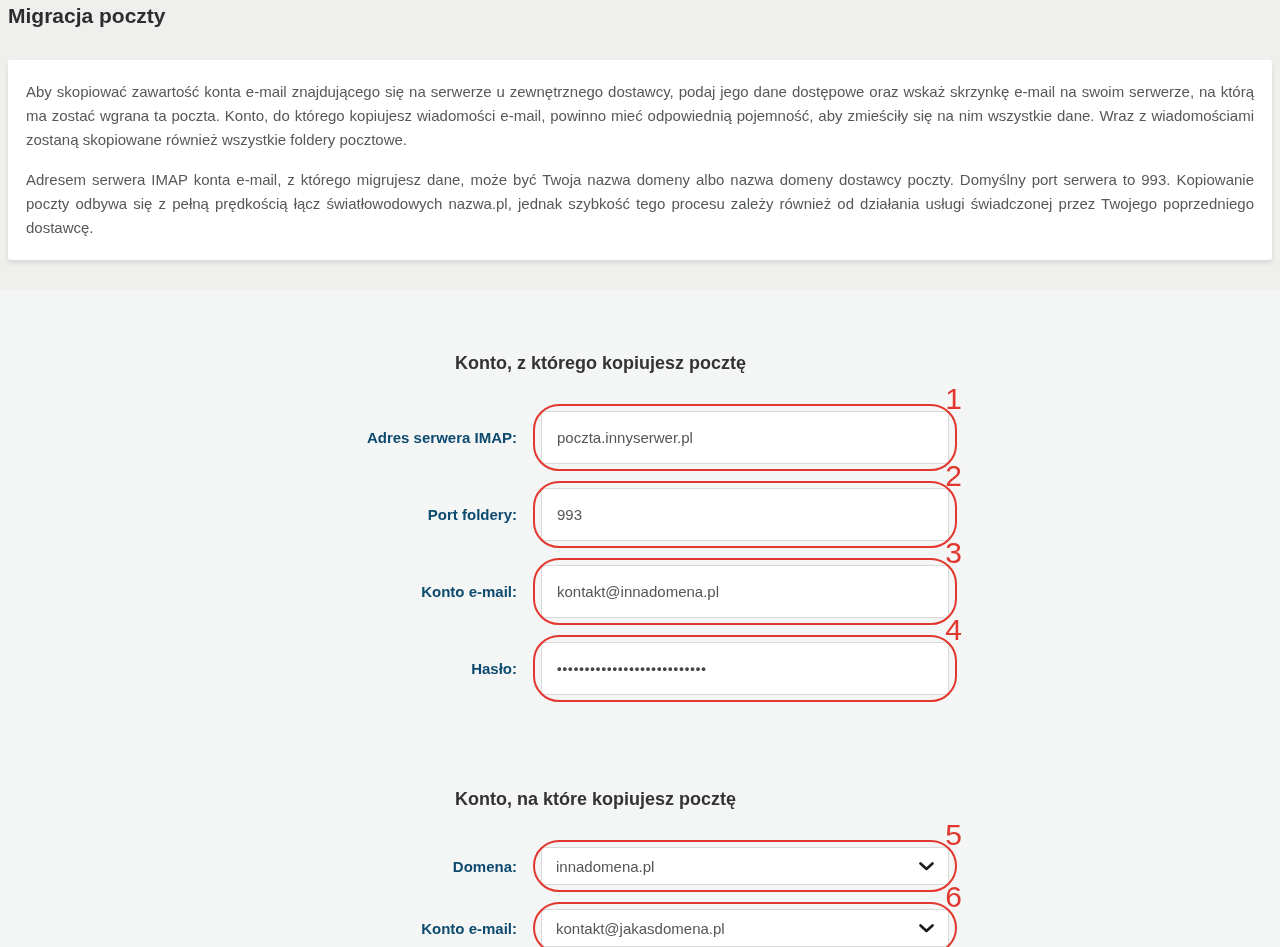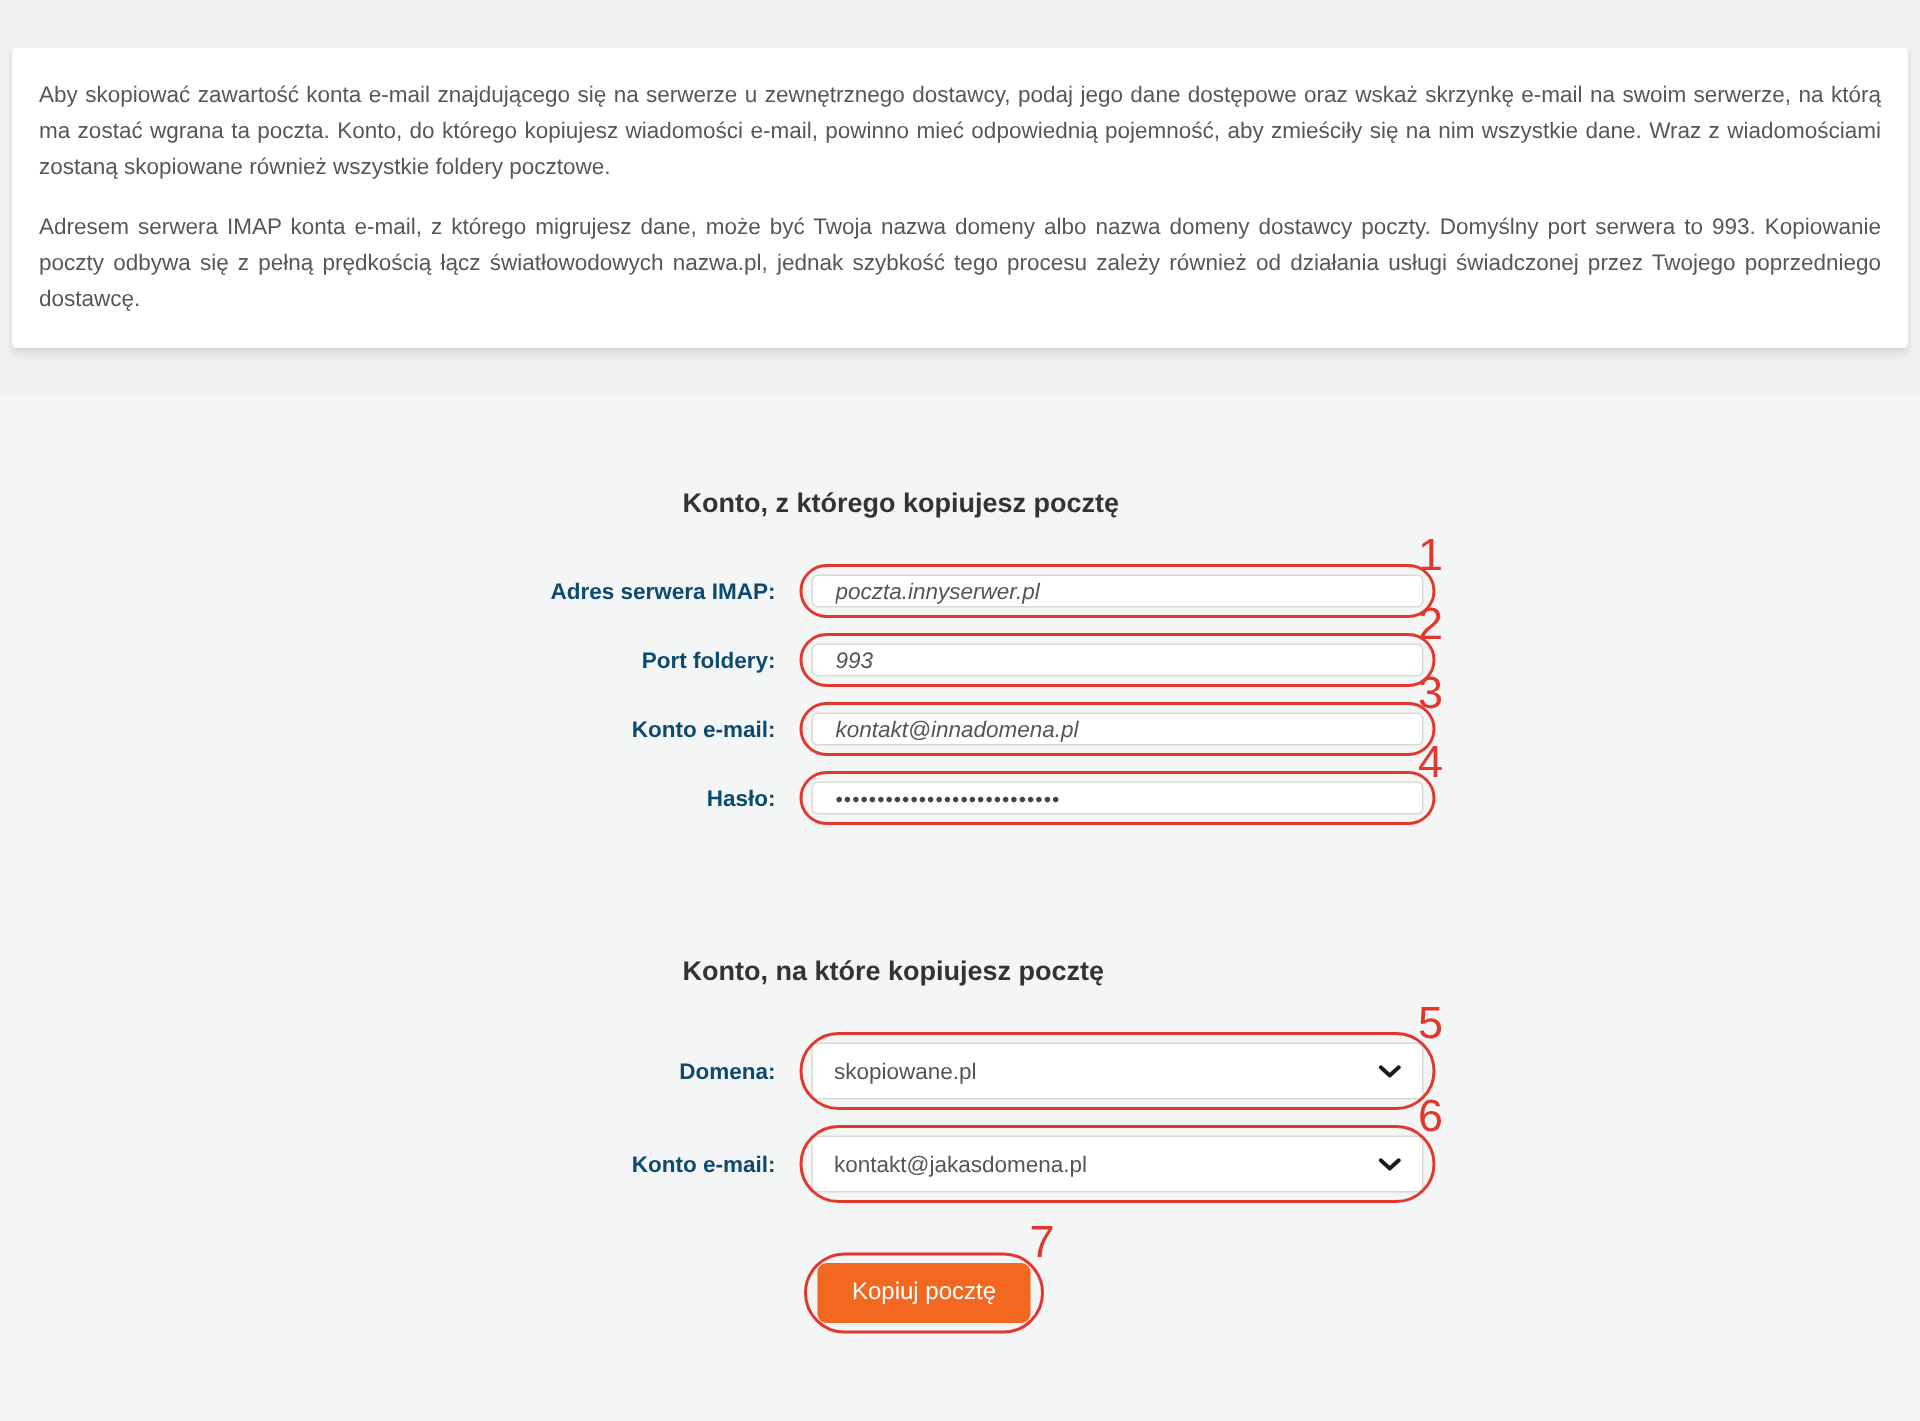--- a/index.html
+++ b/index.html
@@ -76,30 +76,29 @@
     font-weight:700;
     color:#0c4a6e;
     white-space:nowrap;
   }
   .field-wrap{
     position:relative;
     width:408px;
   }
   .text-input{
     width:100%;
-    height:22px;
+    height:53px;
     border:1px solid #d9d9d9;
     border-radius:4px;
     background:#fff;
     padding:0 15px;
     font-family:"Liberation Sans","DejaVu Sans",sans-serif;
     font-size:15px;
     color:#555;
     outline:none;
-    font-style:italic;
   }
   .password-input{letter-spacing:1px;font-size:13px;color:#444;font-weight:700;}
   .select-box{
     width:100%;
     height:38px;
     border:1px solid #d9d9d9;
     border-radius:4px;
     background:#fff;
     padding:0 14px;
     display:flex;
@@ -155,20 +154,21 @@
     border-radius:28px;
   }
   .button-wrap .annotation-number{
     top:-28px;right:-16px;
   }
 </style>
 </head>
 <body>
 
 <div class="top-section">
+  <h1 class="page-title">Migracja poczty</h1>
   <div class="info-card">
     <p>Aby skopiować zawartość konta e-mail znajdującego się na serwerze u zewnętrznego dostawcy, podaj jego dane dostępowe oraz wskaż skrzynkę e-mail na swoim serwerze, na którą ma zostać wgrana ta poczta. Konto, do którego kopiujesz wiadomości e-mail, powinno mieć odpowiednią pojemność, aby zmieściły się na nim wszystkie dane. Wraz z wiadomościami zostaną skopiowane również wszystkie foldery pocztowe.</p>
     <p>Adresem serwera IMAP konta e-mail, z którego migrujesz dane, może być Twoja nazwa domeny albo nazwa domeny dostawcy poczty. Domyślny port serwera to 993. Kopiowanie poczty odbywa się z pełną prędkością łącz światłowodowych nazwa.pl, jednak szybkość tego procesu zależy również od działania usługi świadczonej przez Twojego poprzedniego dostawcę.</p>
   </div>
 </div>
 
 <div class="form-section">
 
   <h2 class="section-heading">Konto, z którego kopiujesz pocztę</h2>
 
@@ -213,21 +213,21 @@
   </div>
 
   <h2 class="section-heading second">Konto, na które kopiujesz pocztę</h2>
 
   <div class="form-area">
 
     <div class="form-row">
       <div class="form-label">Domena:</div>
       <div class="field-wrap">
         <div class="select-box">
-          <span>skopiowane.pl</span>
+          <span>innadomena.pl</span>
           <svg class="chevron" width="15" height="9" viewBox="0 0 15 9">
               <polyline points="1.5,1.5 7.5,7 13.5,1.5" fill="none" stroke="#1a1a1a" stroke-width="2.6" stroke-linecap="round" stroke-linejoin="round"></polyline>
             </svg>
         </div>
         <div class="annotation-ring"></div>
         <span class="annotation-number">5</span>
       </div>
     </div>
 
     <div class="form-row">

